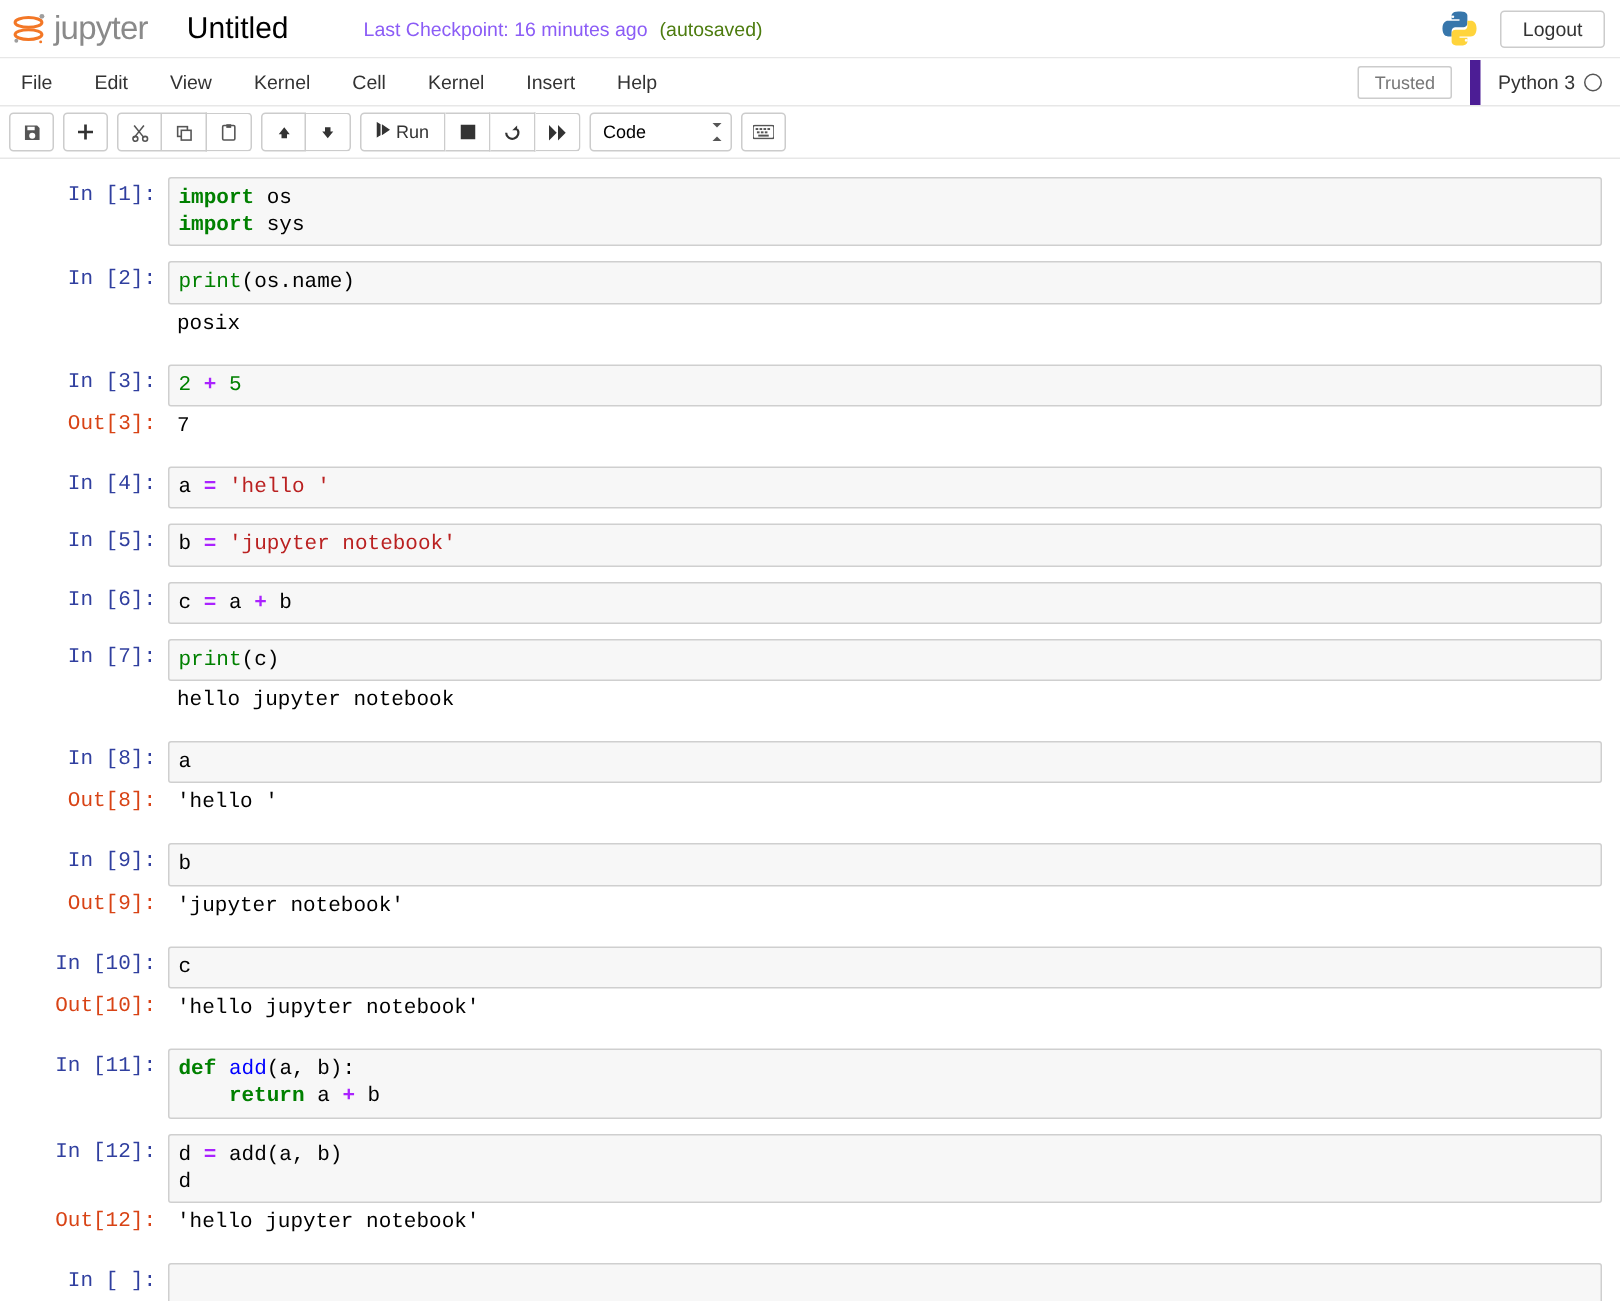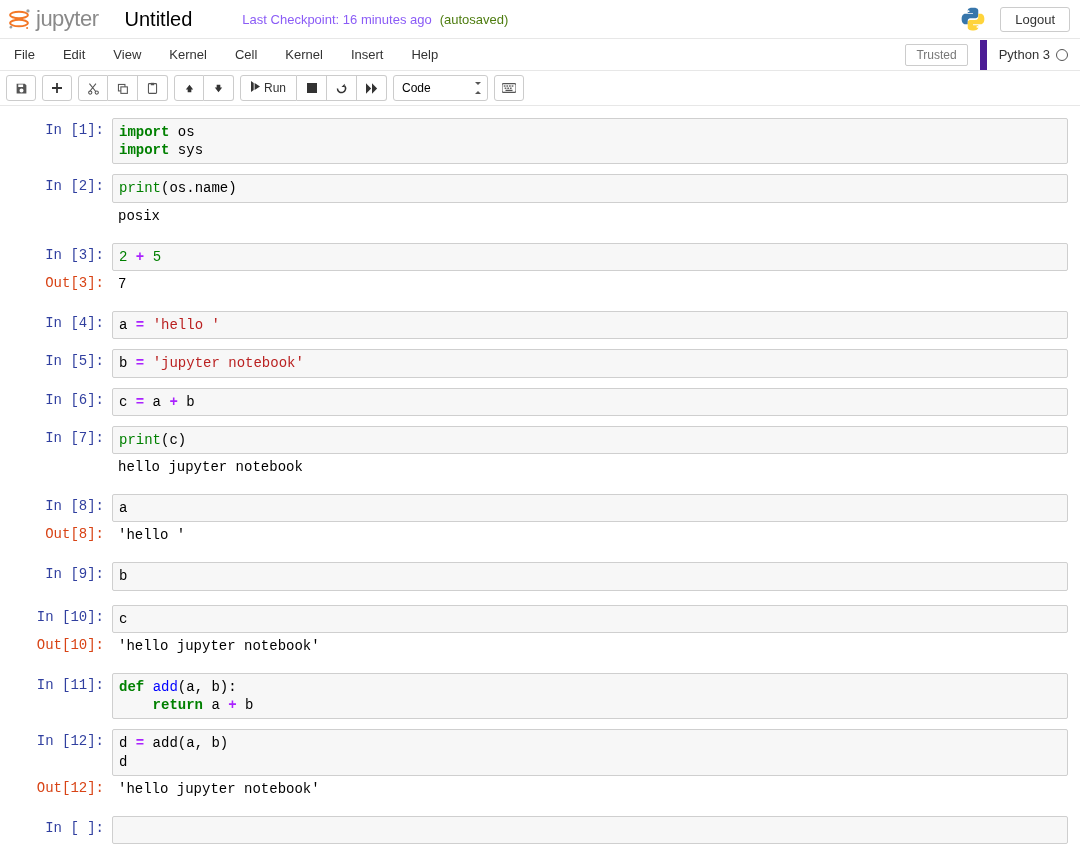--- a/index.html
+++ b/index.html
@@ -258,20 +258,24 @@
       <div class="cell">
         <div class="prompt output-prompt">Out[8]:</div>
         <div class="output-area">'hello '</div>
       </div>
     </div>
     <div class="cell-wrap exec">
       <div class="cell">
         <div class="prompt input-prompt">In&nbsp;[9]:</div>
         <div class="input-area"><span class="n">b</span></div>
       </div>
+      <div class="cell">
+        <div class="prompt output-prompt">Out[9]:</div>
+        <div class="output-area">'jupyter notebook'</div>
+      </div>
     </div>
     <div class="cell-wrap exec">
       <div class="cell">
         <div class="prompt input-prompt">In&nbsp;[10]:</div>
         <div class="input-area"><span class="n">c</span></div>
       </div>
       <div class="cell">
         <div class="prompt output-prompt">Out[10]:</div>
         <div class="output-area">'hello jupyter notebook'</div>
       </div>

